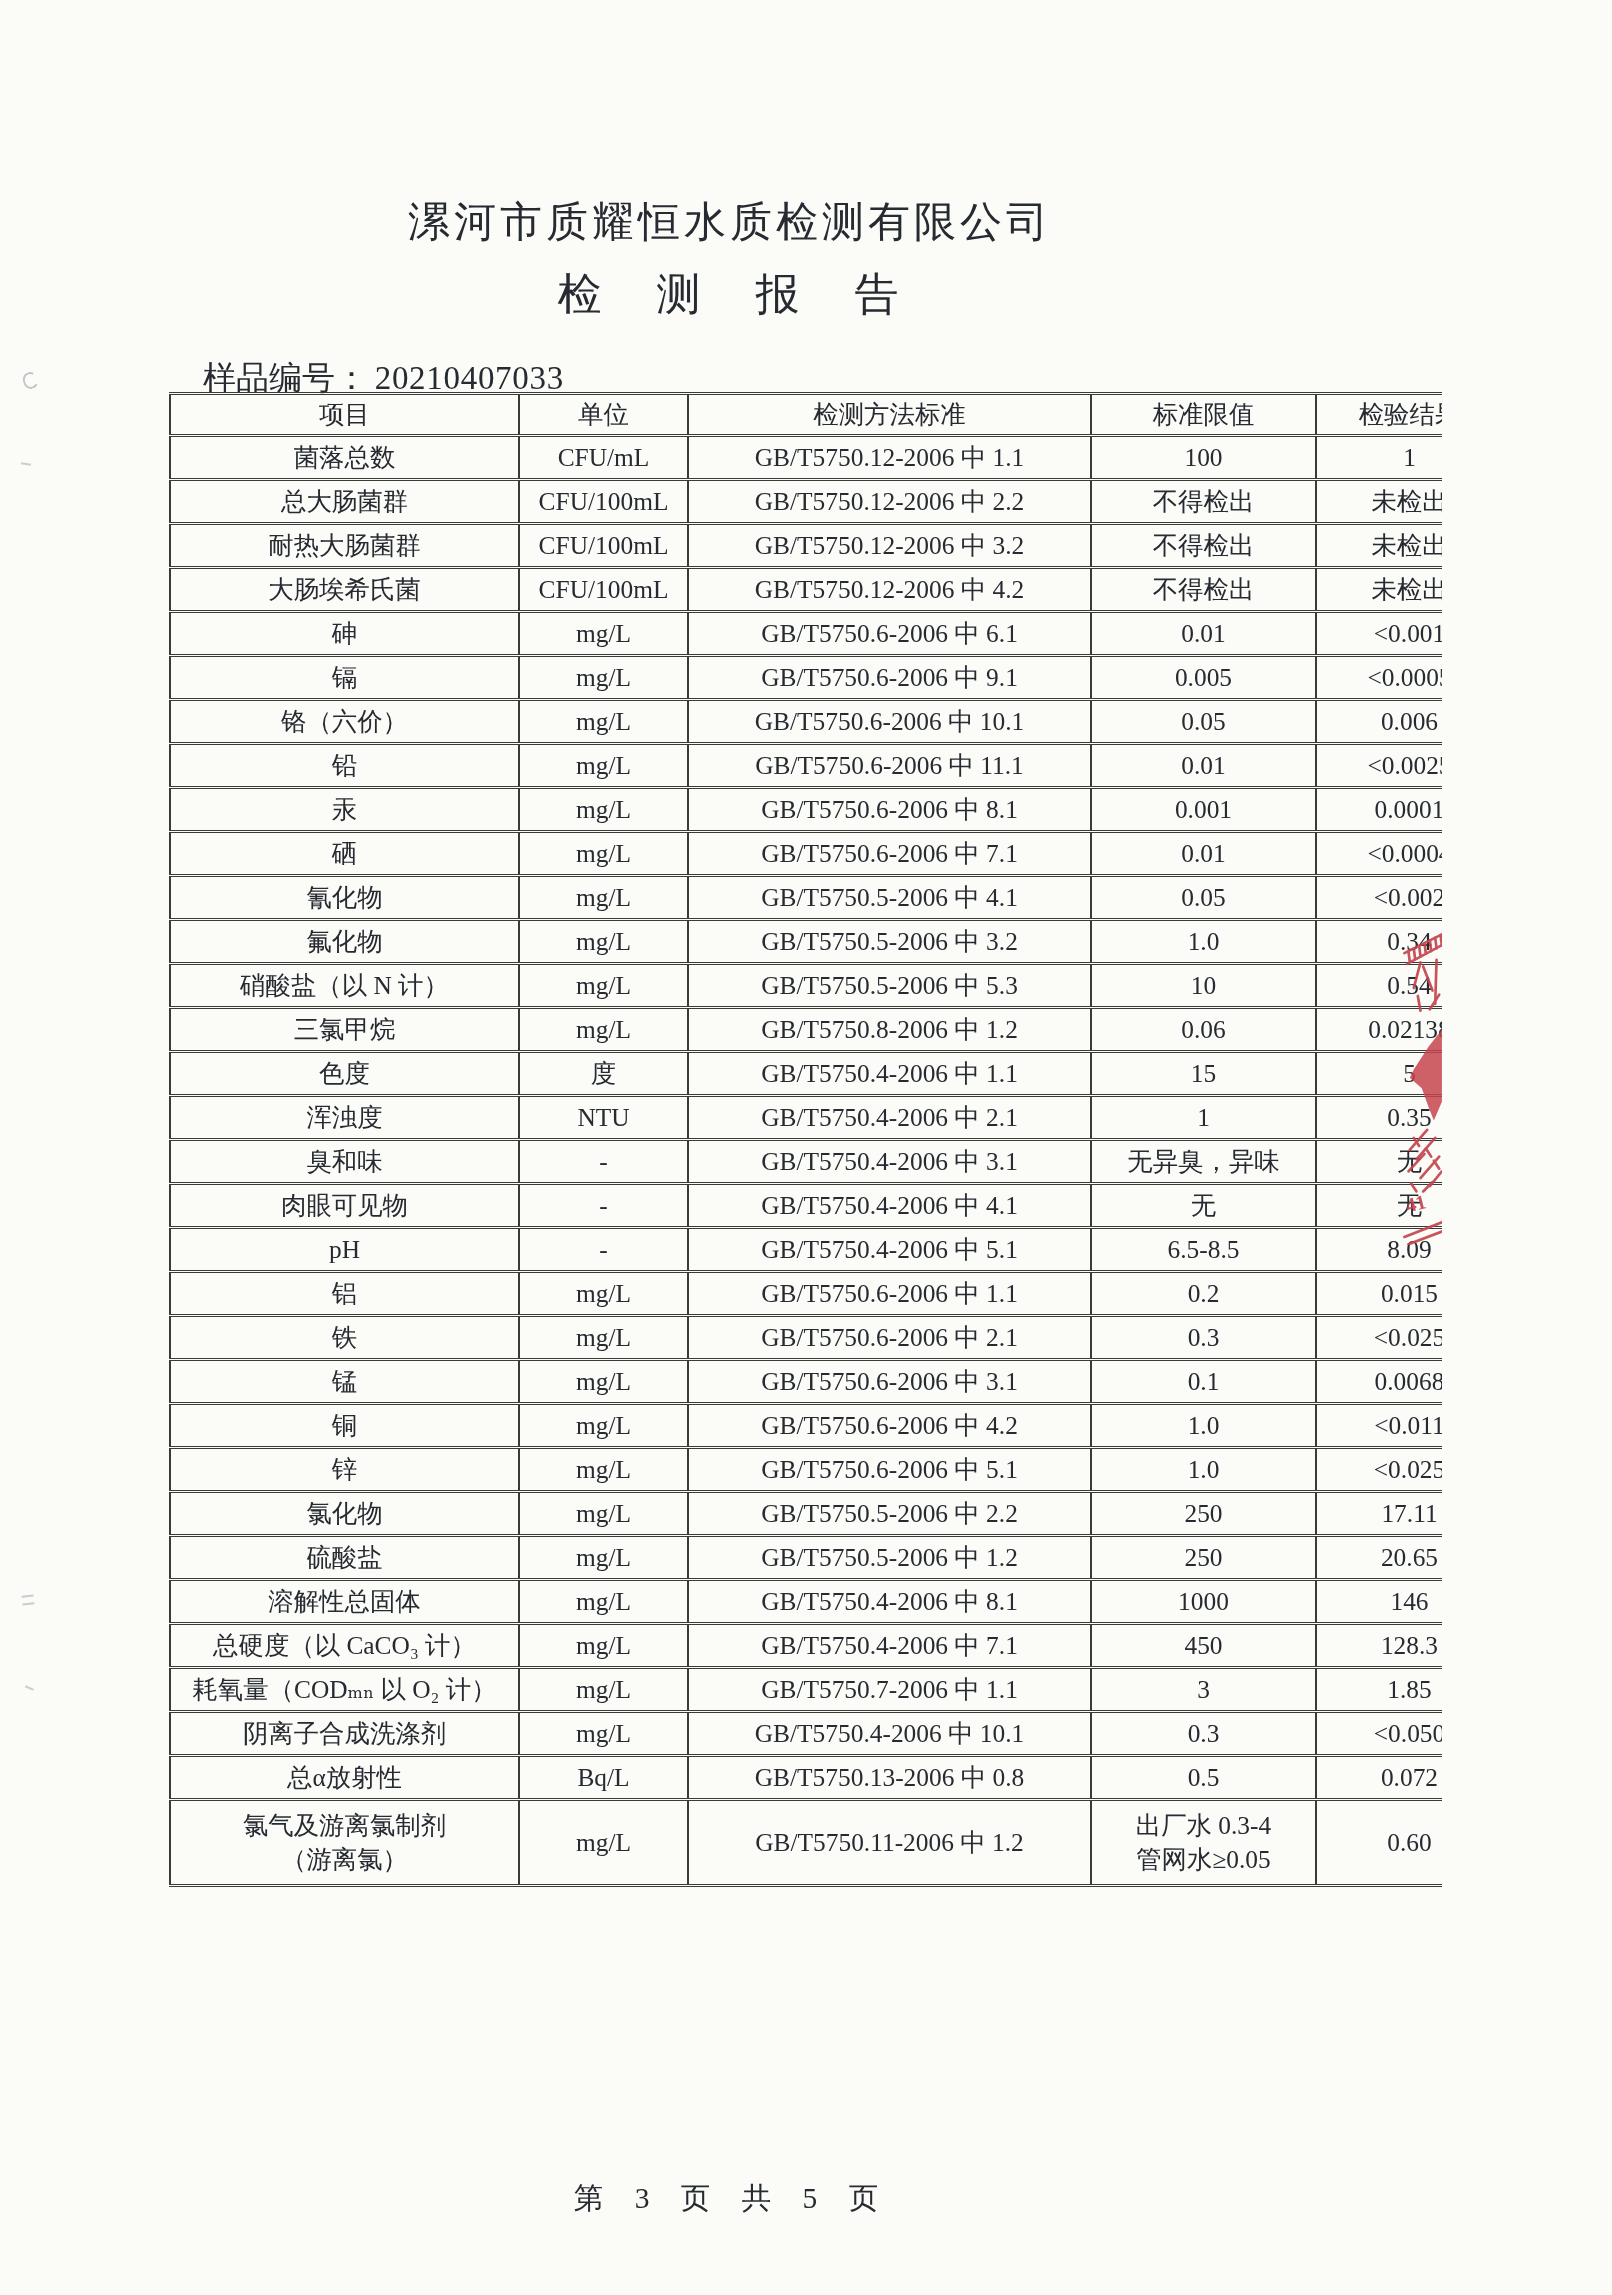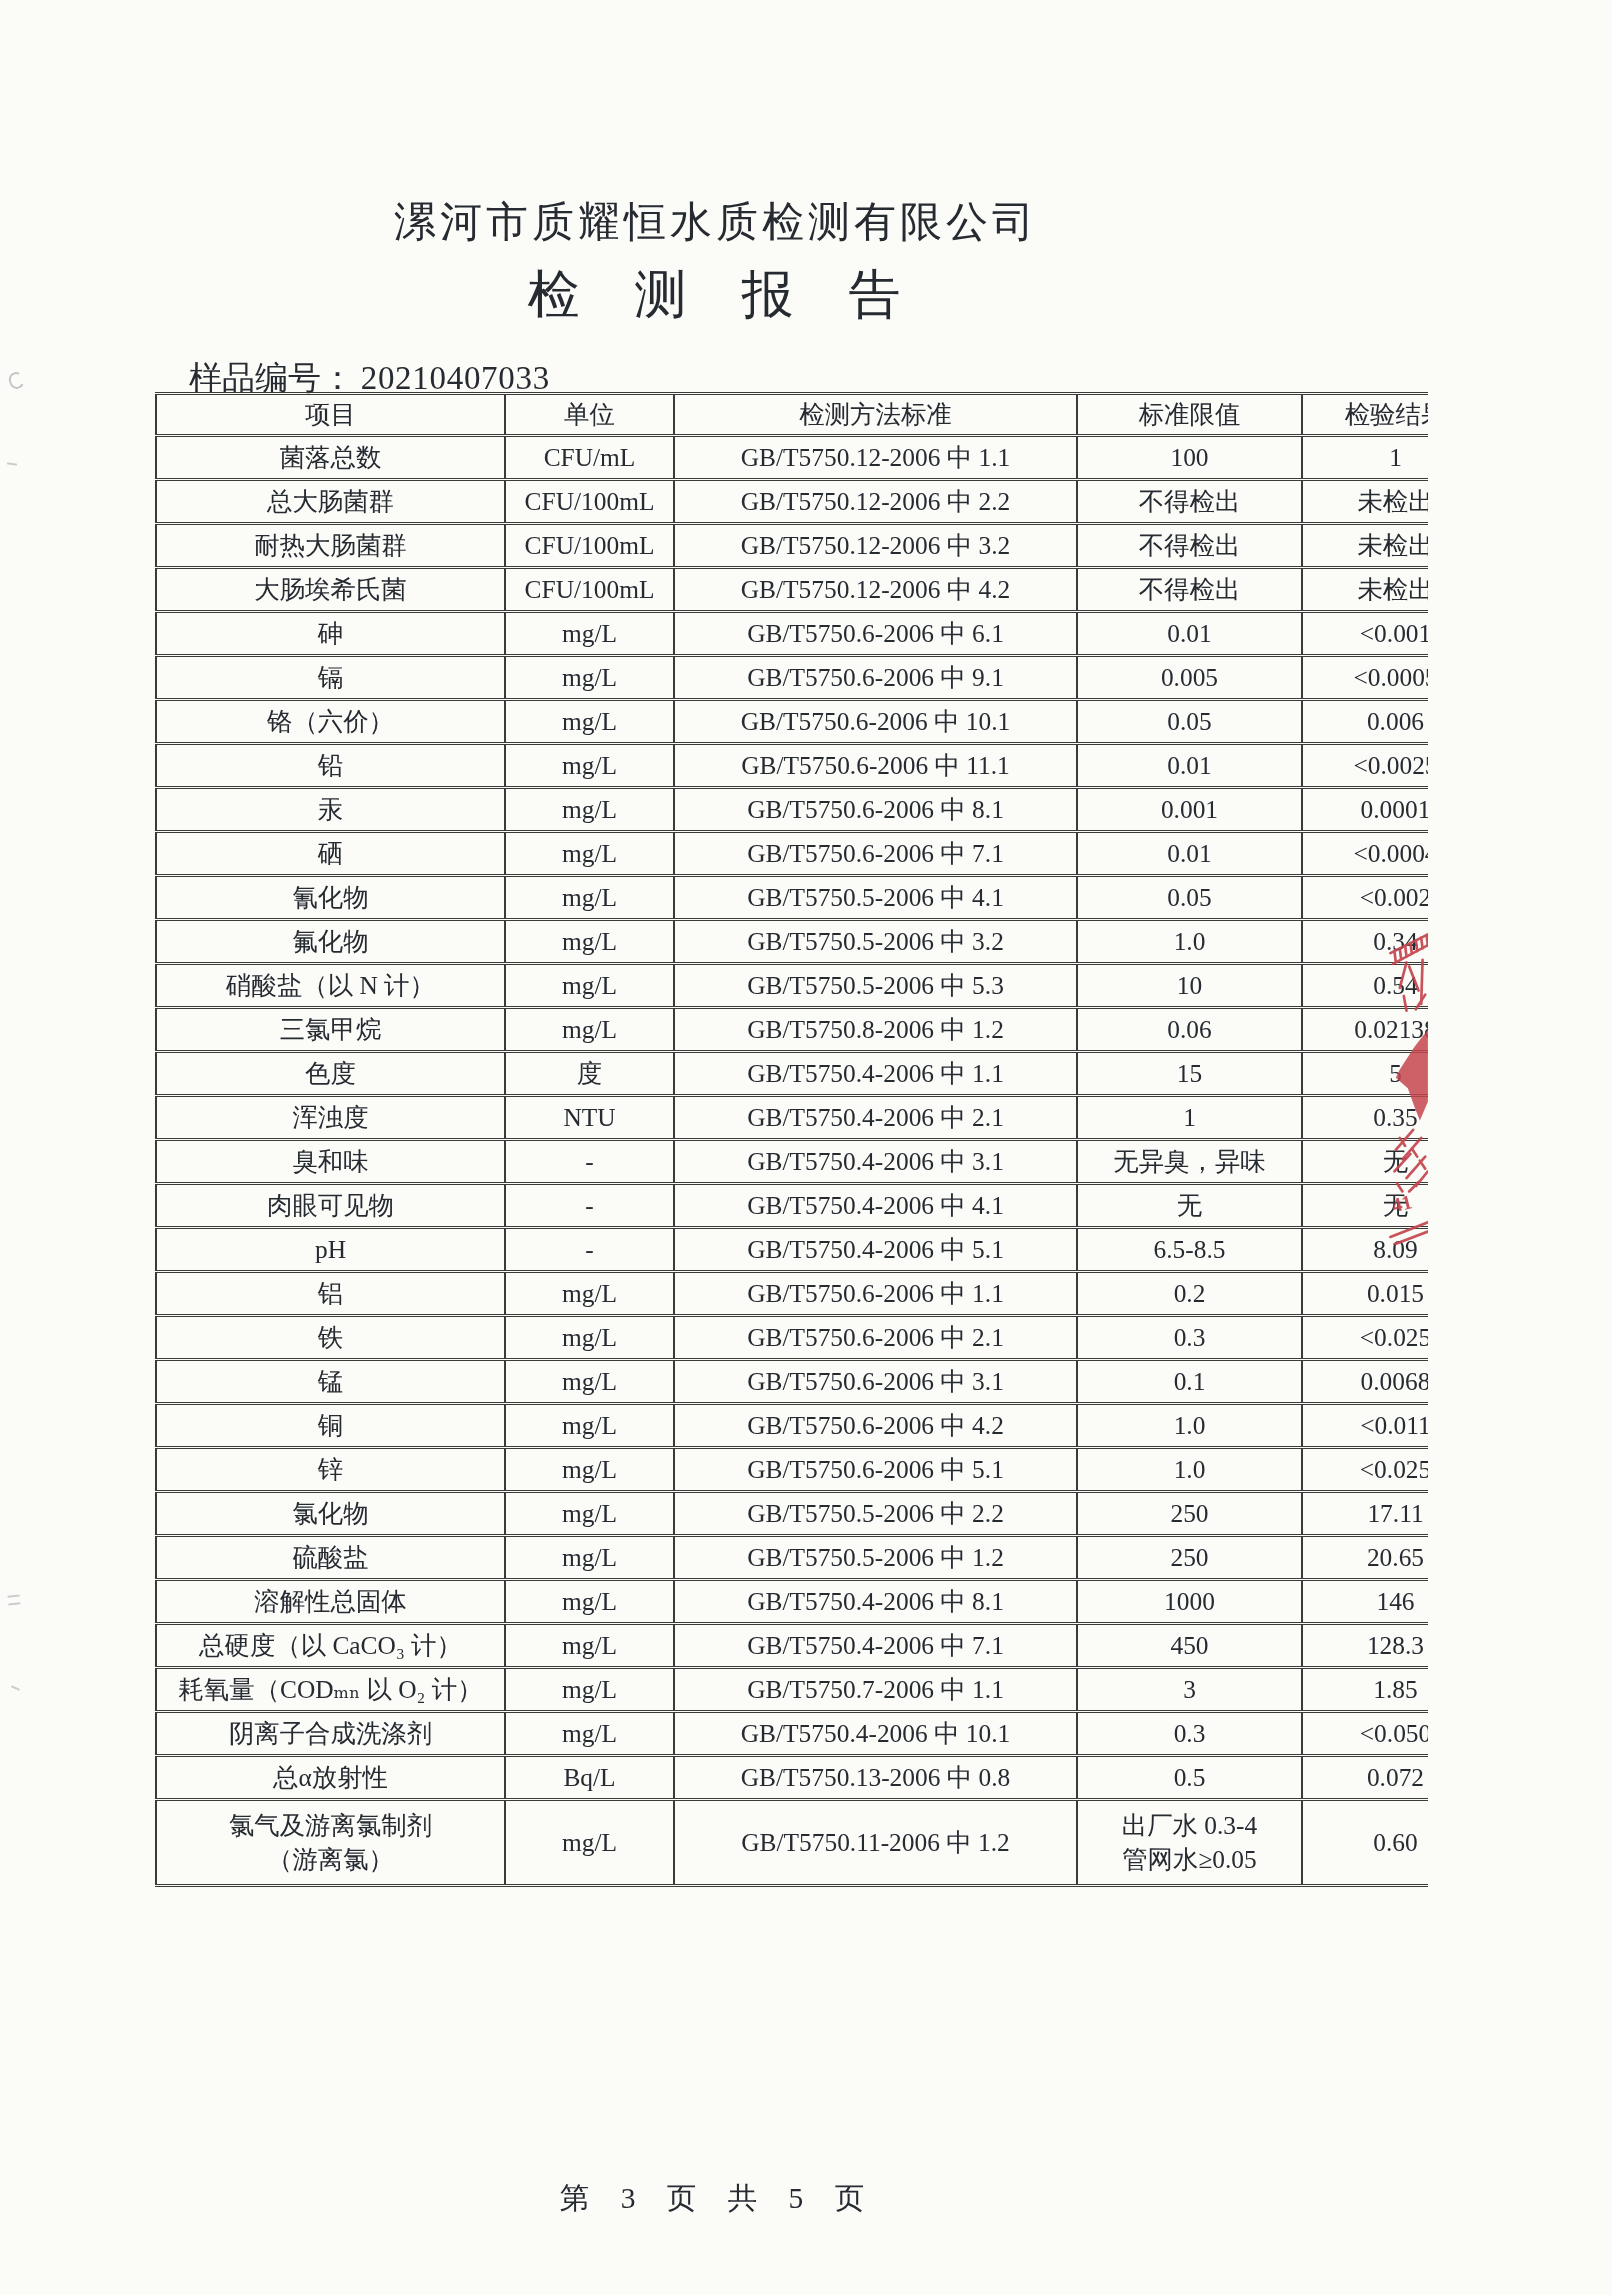--- a/index.html
+++ b/index.html
@@ -10,32 +10,33 @@
   }
   html,body{margin:0;padding:0;background:var(--paper);}
   .page{
     position:relative;
     width:1428px;
     height:2295px;
     background:var(--paper);
     overflow:hidden;
     font-family:"Liberation Serif","DejaVu Serif",serif;
     color:var(--ink);
+    margin-left:14px;
   }
   .company{
     position:absolute;top:199px;left:0;right:0;
     text-align:center;
     font-size:42px;line-height:47px;
     letter-spacing:4px;padding-left:4px;
     white-space:nowrap;
   }
   .report-title{
     position:absolute;top:269px;left:0;right:0;
     text-align:center;
-    font-size:52px;line-height:52px;
+    font-size:44px;line-height:52px;
     letter-spacing:55px;padding-left:55px;
     white-space:nowrap;
   }
   .sample-line{
     position:absolute;top:359px;left:189px;
     font-size:33px;line-height:39px;
     white-space:nowrap;
   }
   .sample-line .num{margin-left:6.7px;letter-spacing:0.7px;}
   table.results{

